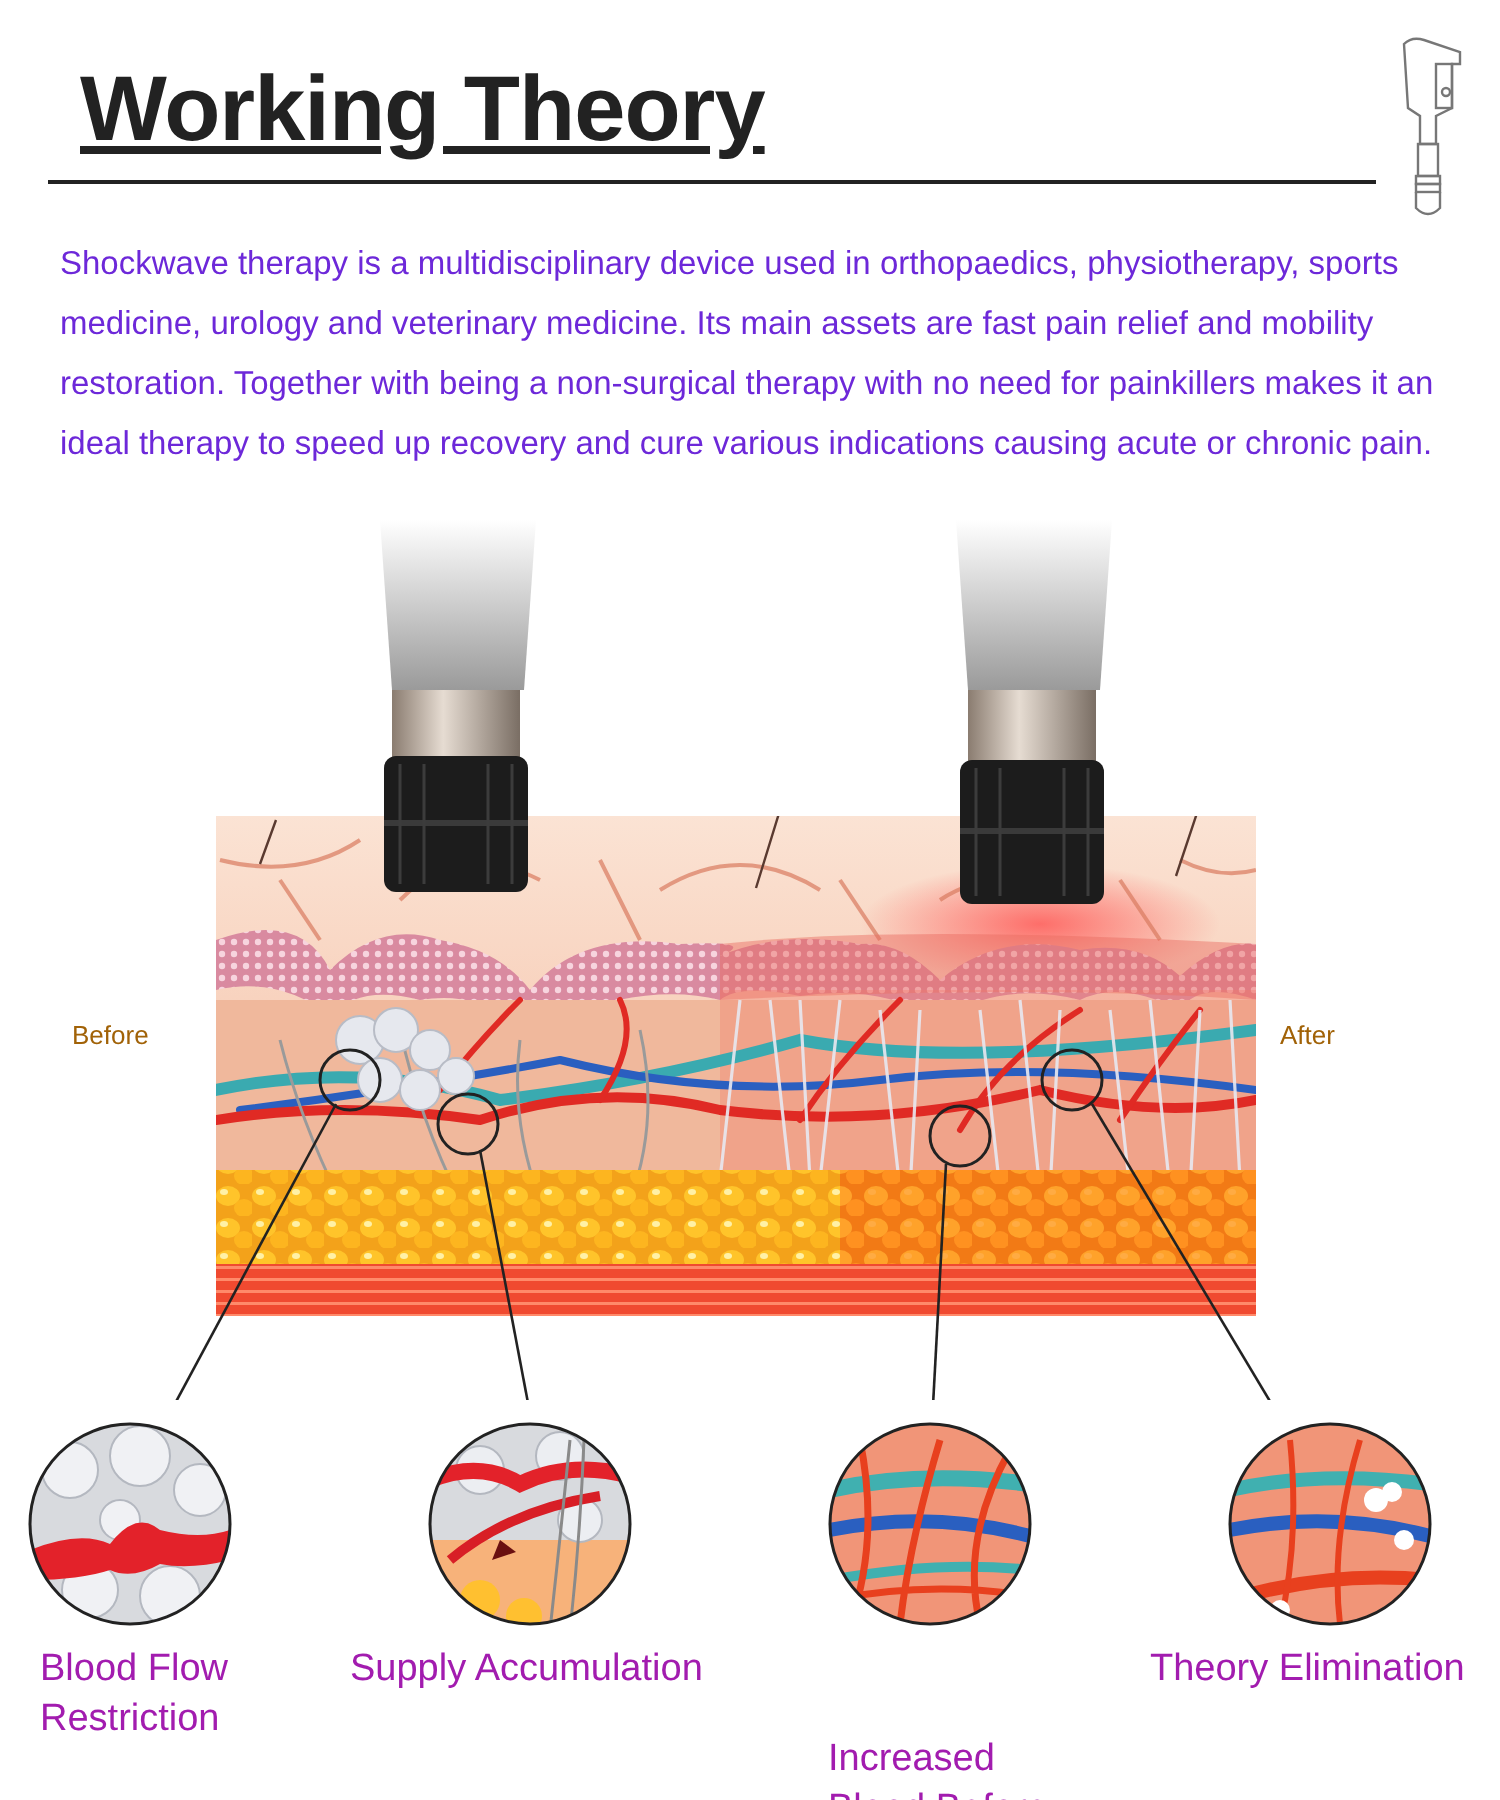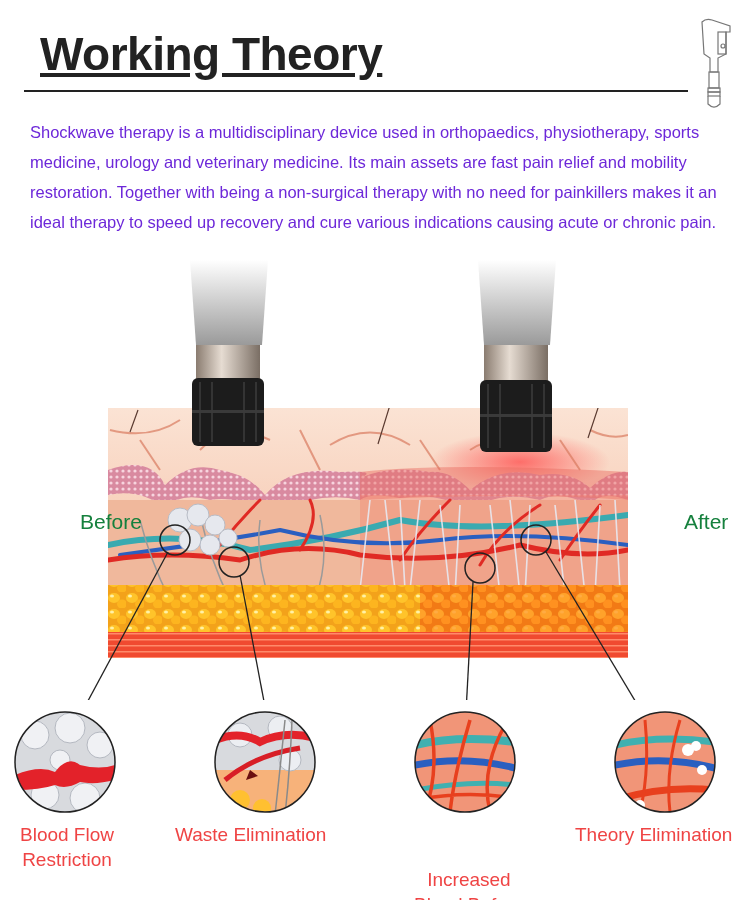--- a/index.html
+++ b/index.html
@@ -2,24 +2,24 @@
 <html><head>
 <meta charset="utf-8">
 <style>
   html,body{margin:0;padding:0;background:#fff;}
   body{width:750px;height:900px;position:relative;overflow:hidden;font-family:"Liberation Sans","DejaVu Sans",sans-serif;color:#333;}
   .title{position:absolute;left:40px;top:26px;font-size:46px;font-weight:bold;color:#222;letter-spacing:-0.5px;margin:0;line-height:56px;text-decoration:underline;}
   .rule{position:absolute;left:24px;top:90px;width:664px;height:2px;background:#222;}
   .device-icon{position:absolute;left:696px;top:16px;width:48px;height:96px;}
   .para{position:absolute;left:30px;top:117px;width:700px;font-size:16.5px;line-height:30px;color:#6d28d9;margin:0;}
   .diagram{position:absolute;left:0;top:260px;width:750px;height:440px;}
-  .side-label{position:absolute;font-size:21px;color:#15803d;margin-left:44px;}
+  .side-label{position:absolute;font-size:13px;color:#a16207;}
   .lbl-before{left:36px;top:510px;}
   .lbl-after{left:640px;top:510px;}
-  .caption{position:absolute;font-size:19px;line-height:25px;color:#ef4444;text-align:center;}
+  .caption{position:absolute;font-size:19px;line-height:25px;color:#a21caf;}
   .cap1{left:20px;top:822px;}
   .cap2{left:175px;top:822px;}
   .cap3{left:414px;top:822px;margin-top:45px;}
   .cap4{left:575px;top:822px;}
 </style>
 </head>
 <body>
 
 <h1 class="title">Working Theory</h1>
 <div class="rule"></div>
@@ -252,21 +252,21 @@
       </g>
   </g>
   <circle cx="665" cy="762" r="50" fill="none" stroke="#222" stroke-width="1.5"></circle>
 </svg>
 
 <div class="caption cap1">
   <span style="display:block">Blood Flow</span>
   <span style="display:block">Restriction</span>
 </div>
 <div class="caption cap2">
-  <span style="display:block">Waste Elimination</span>
+  <span style="display:block">Supply Accumulation</span>
 </div>
 <div class="caption cap3">
   <span style="display:block">Increased</span>
   <span style="display:block">Blood Before</span>
 </div>
 <div class="caption cap4">
   <span style="display:block">Theory Elimination</span>
 </div>
 
 </body></html>

